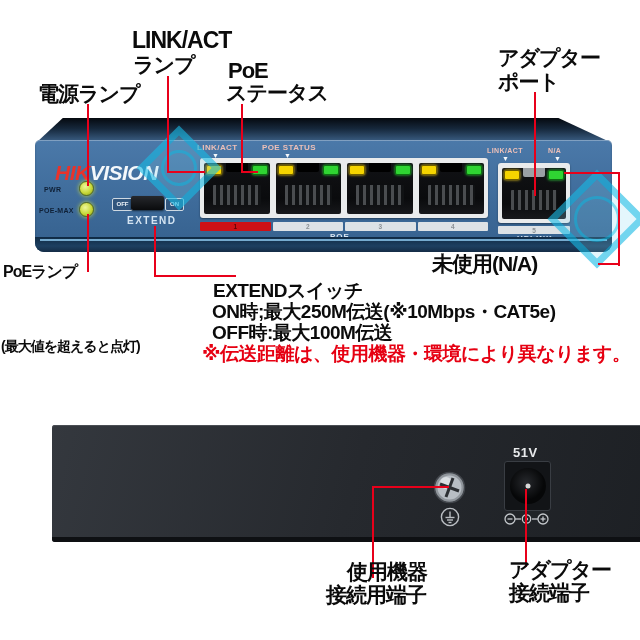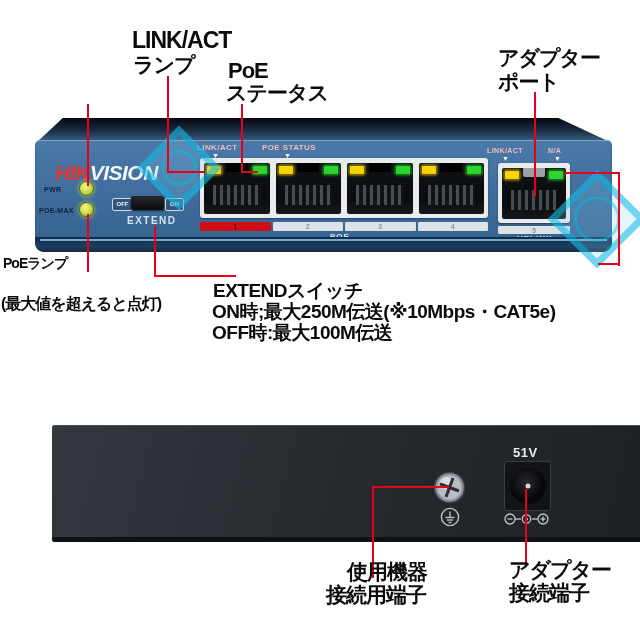--- a/index.html
+++ b/index.html
@@ -1,21 +1,21 @@
 <!DOCTYPE html>
 <html><head>
 <meta charset="utf-8">
 <style>
   html,body{margin:0;padding:0;background:#fff;}
   .canvas{position:relative;width:640px;height:640px;background:#ffffff;overflow:hidden;
           font-family:"Liberation Sans","DejaVu Sans",sans-serif;}
   
   .ann{position:absolute;font-weight:bold;font-size:21px;line-height:1;color:#0b0b0b;
        white-space:nowrap;letter-spacing:-1px;z-index:40;}
-  .ann.small{font-size:16px;}
+  .ann.small{font-size:14px;margin-top:43px;}
   .ann.mid{font-size:19px;letter-spacing:-0.5px;}
   .ann.red{color:#e60012;}
   
   .cl{position:absolute;background:#e8001a;z-index:30;}
   
   .front-device{position:absolute;left:35px;top:118px;width:577px;height:134px;z-index:10;}
   .top-face{position:absolute;left:2px;top:0;width:573px;height:24px;
             background:linear-gradient(180deg,#05090f 0%,#16283c 45%,#3c6086 100%);
             clip-path:polygon(4.5% 0,91% 0,100% 100%,0 100%);}
   .face{position:absolute;left:0;top:22px;width:577px;height:112px;
@@ -72,20 +72,21 @@
                 border-radius:50%;background:radial-gradient(circle at 45% 40%,#26282c,#060708 60%);}
   .dcjack .pin{position:absolute;left:50%;top:50%;transform:translate(-50%,-50%);width:5px;height:5px;
                border-radius:50%;background:#d8d8d8;}
   .svgicon{position:absolute;}
 </style>
 </head>
 <body>
 
 <div class="canvas">
 
+  <div class="ann" style="left:38px;top:83px">電源ランプ</div>
   <div class="ann" style="left:132px;top:29px;font-size:23px">LINK/ACT</div>
   <div class="ann" style="left:133px;top:54px">ランプ</div>
   <div class="ann" style="left:228px;top:60px;font-size:22px">PoE</div>
   <div class="ann" style="left:226px;top:82px">ステータス</div>
   <div class="ann" style="left:498px;top:47px">アダプター</div>
   <div class="ann" style="left:498px;top:71px">ポート</div>
 
   <div class="cl" style="left:87px;top:104px;width:2px;height:82px"></div>
   <div class="cl" style="left:87px;top:214px;width:2px;height:58px"></div>
   <div class="cl" style="left:167px;top:76px;width:2px;height:97px"></div>
@@ -178,25 +179,27 @@
       <div class="numstrip" style="left:463px;top:86px;width:72px;height:8px">
           <div class="numseg">5</div>
         </div>
       <div class="grouplbl" style="left:482px;top:94px">UPLINK</div>
 
       <div class="bottom-bar"></div>
       <div class="bottom-line"></div>
     </div>
   </div>
 
-  <div class="ann" style="left:3px;top:256px;font-size:14px">PoEランプ</div>
+  <div class="ann" style="left:432px;top:253px">未使用(N/A)</div>
+  <div class="ann" style="left:3px;top:264px;font-size:16px">PoEランプ</div>
   <div class="ann small" style="left:1px;top:296px">(最大値を超えると点灯)</div>
   <div class="ann mid" style="left:213px;top:281px">EXTENDスイッチ</div>
   <div class="ann mid" style="left:212px;top:302px">ON時;最大250M伝送(※10Mbps・CAT5e)</div>
   <div class="ann mid" style="left:212px;top:323px">OFF時:最大100M伝送</div>
+  <div class="ann mid red" style="left:202px;top:344px">※伝送距離は、使用機器・環境により異なります。</div>
 
   <div class="rear-device">
     <svg class="svgicon" style="left:381px;top:46px" width="33" height="33" viewBox="0 0 33 33">
       <circle cx="16.5" cy="16.5" r="15" fill="#8f959b"></circle>
       <circle cx="16.5" cy="16.5" r="15" fill="none" stroke="#42464c" stroke-width="1.5"></circle>
       <circle cx="16.5" cy="16.5" r="12" fill="#b8bec4"></circle>
       <circle cx="13" cy="12" r="6" fill="#e8ecef" opacity="0.7"></circle>
       <line x1="7" y1="13" x2="26" y2="20" stroke="#2c2f33" stroke-width="3"></line>
       <line x1="13" y1="26" x2="20" y2="7" stroke="#2c2f33" stroke-width="3"></line>
     </svg>

